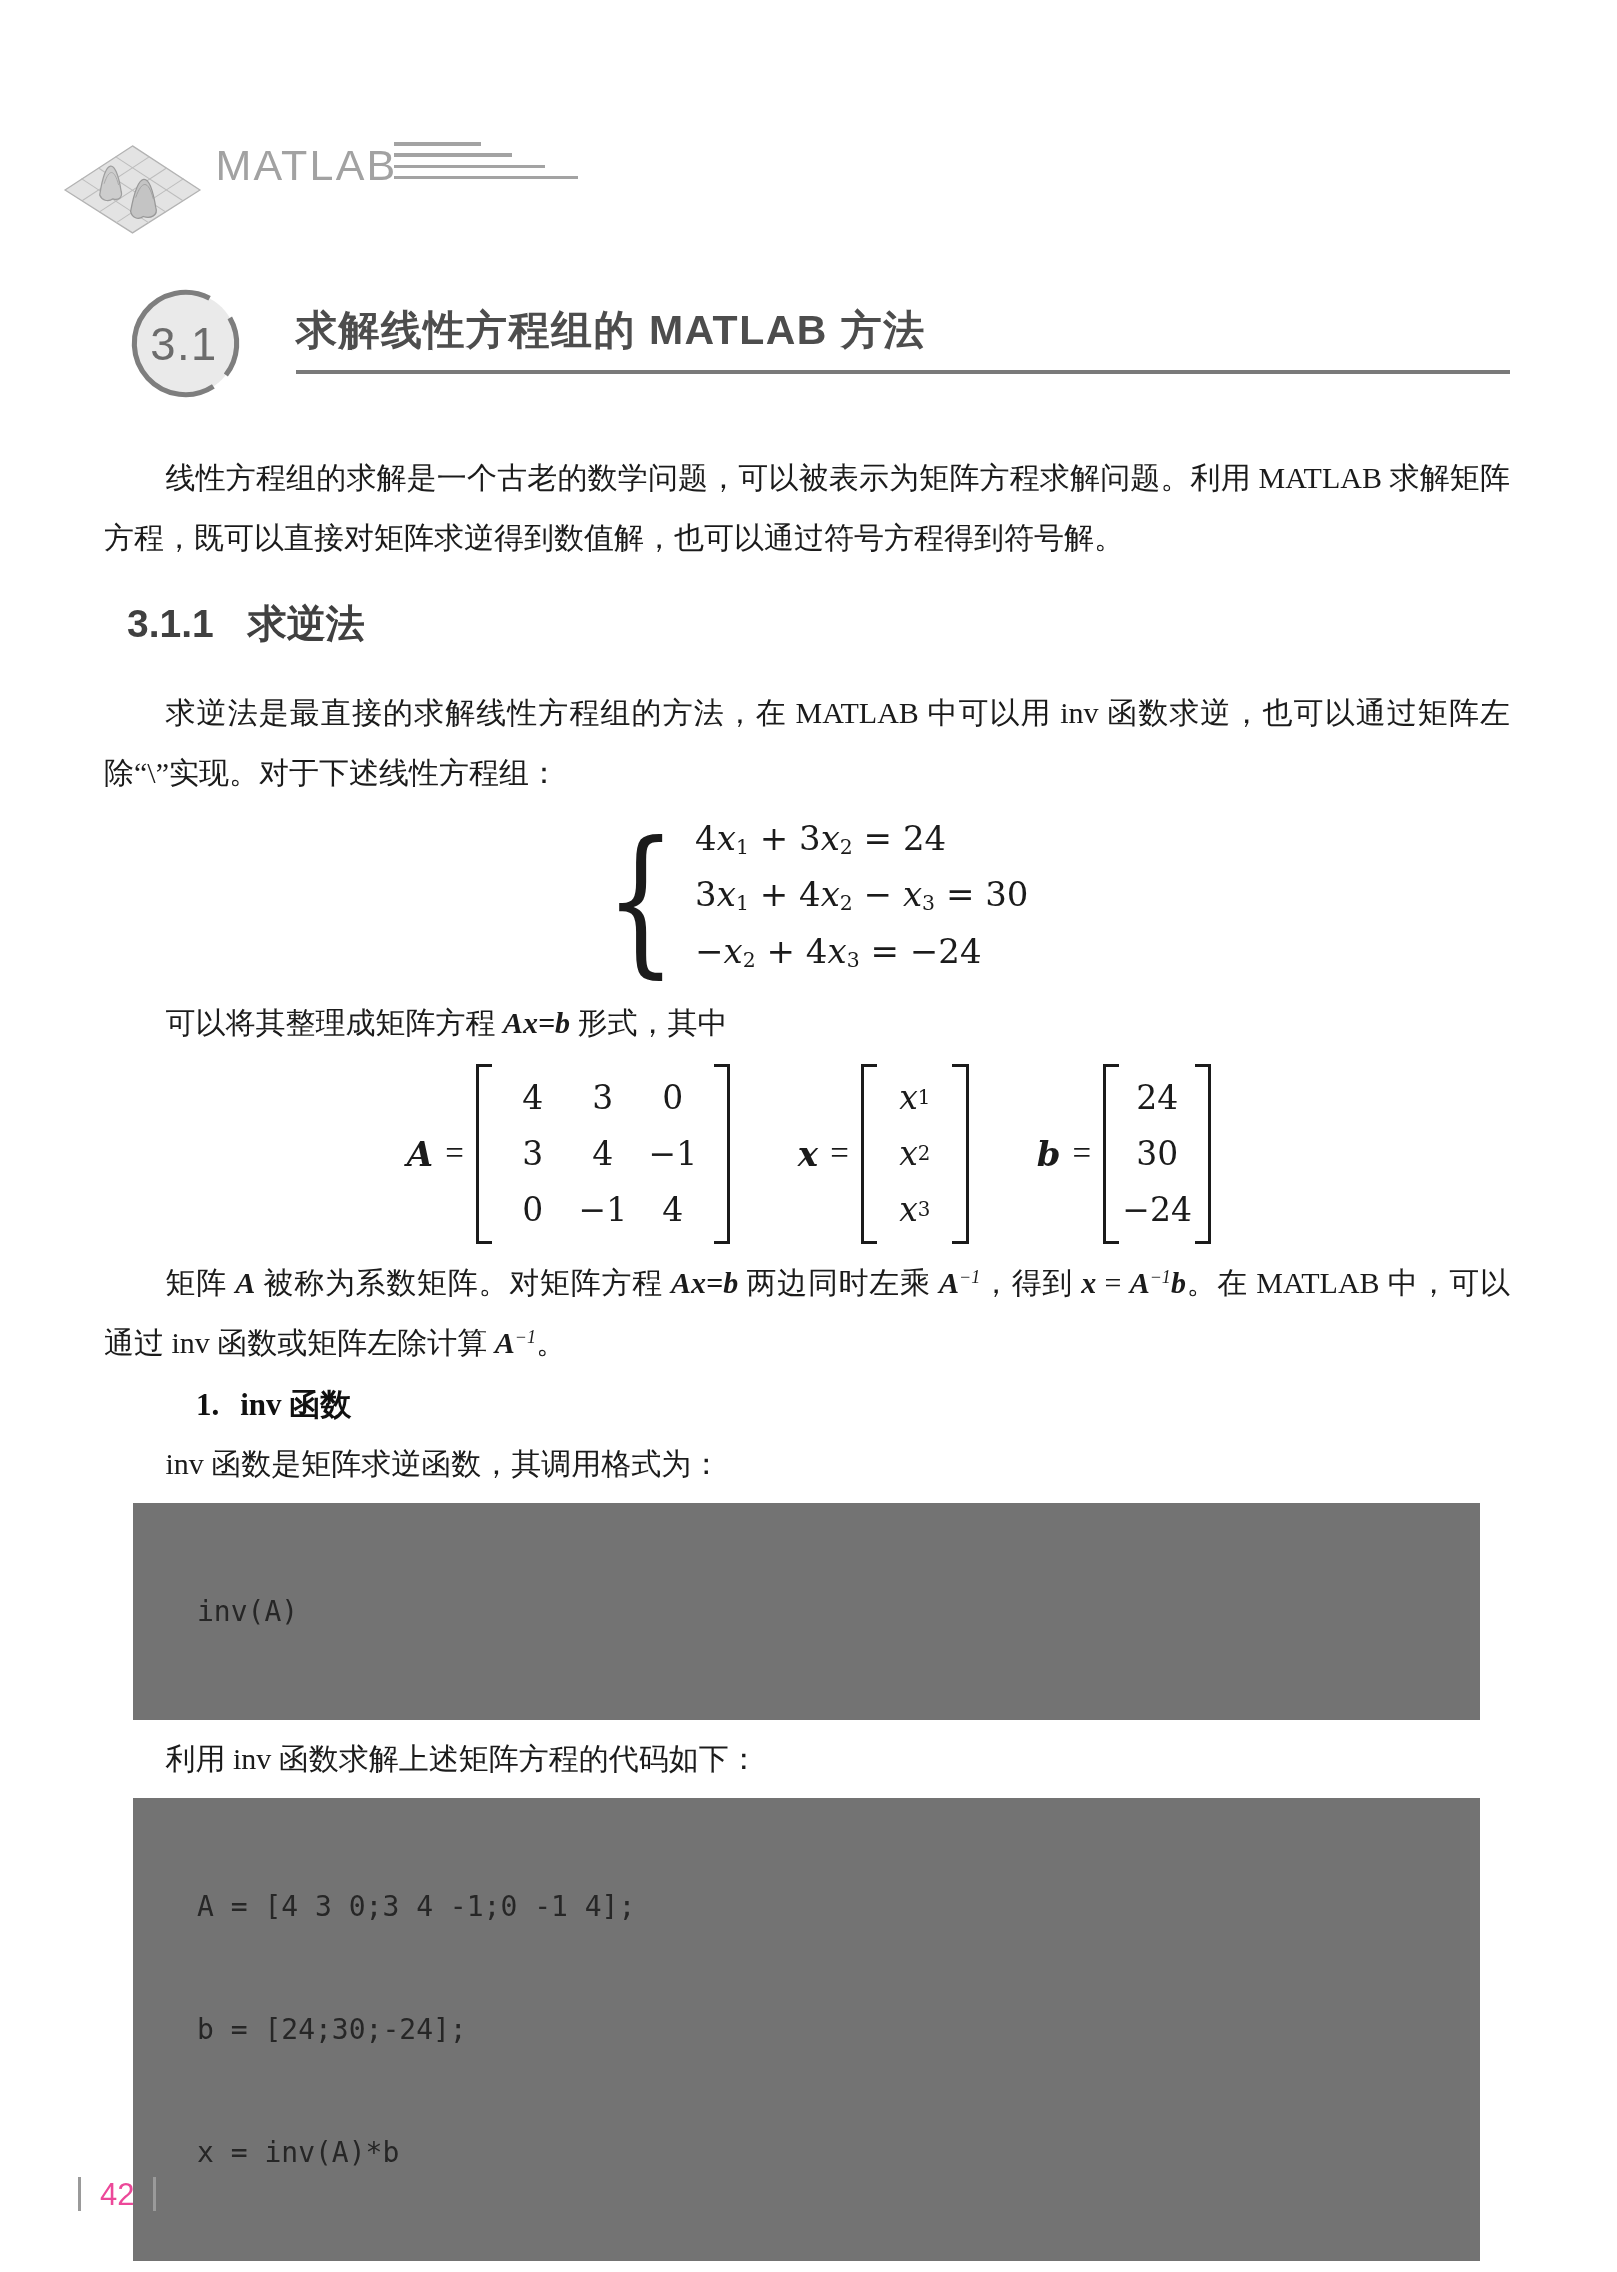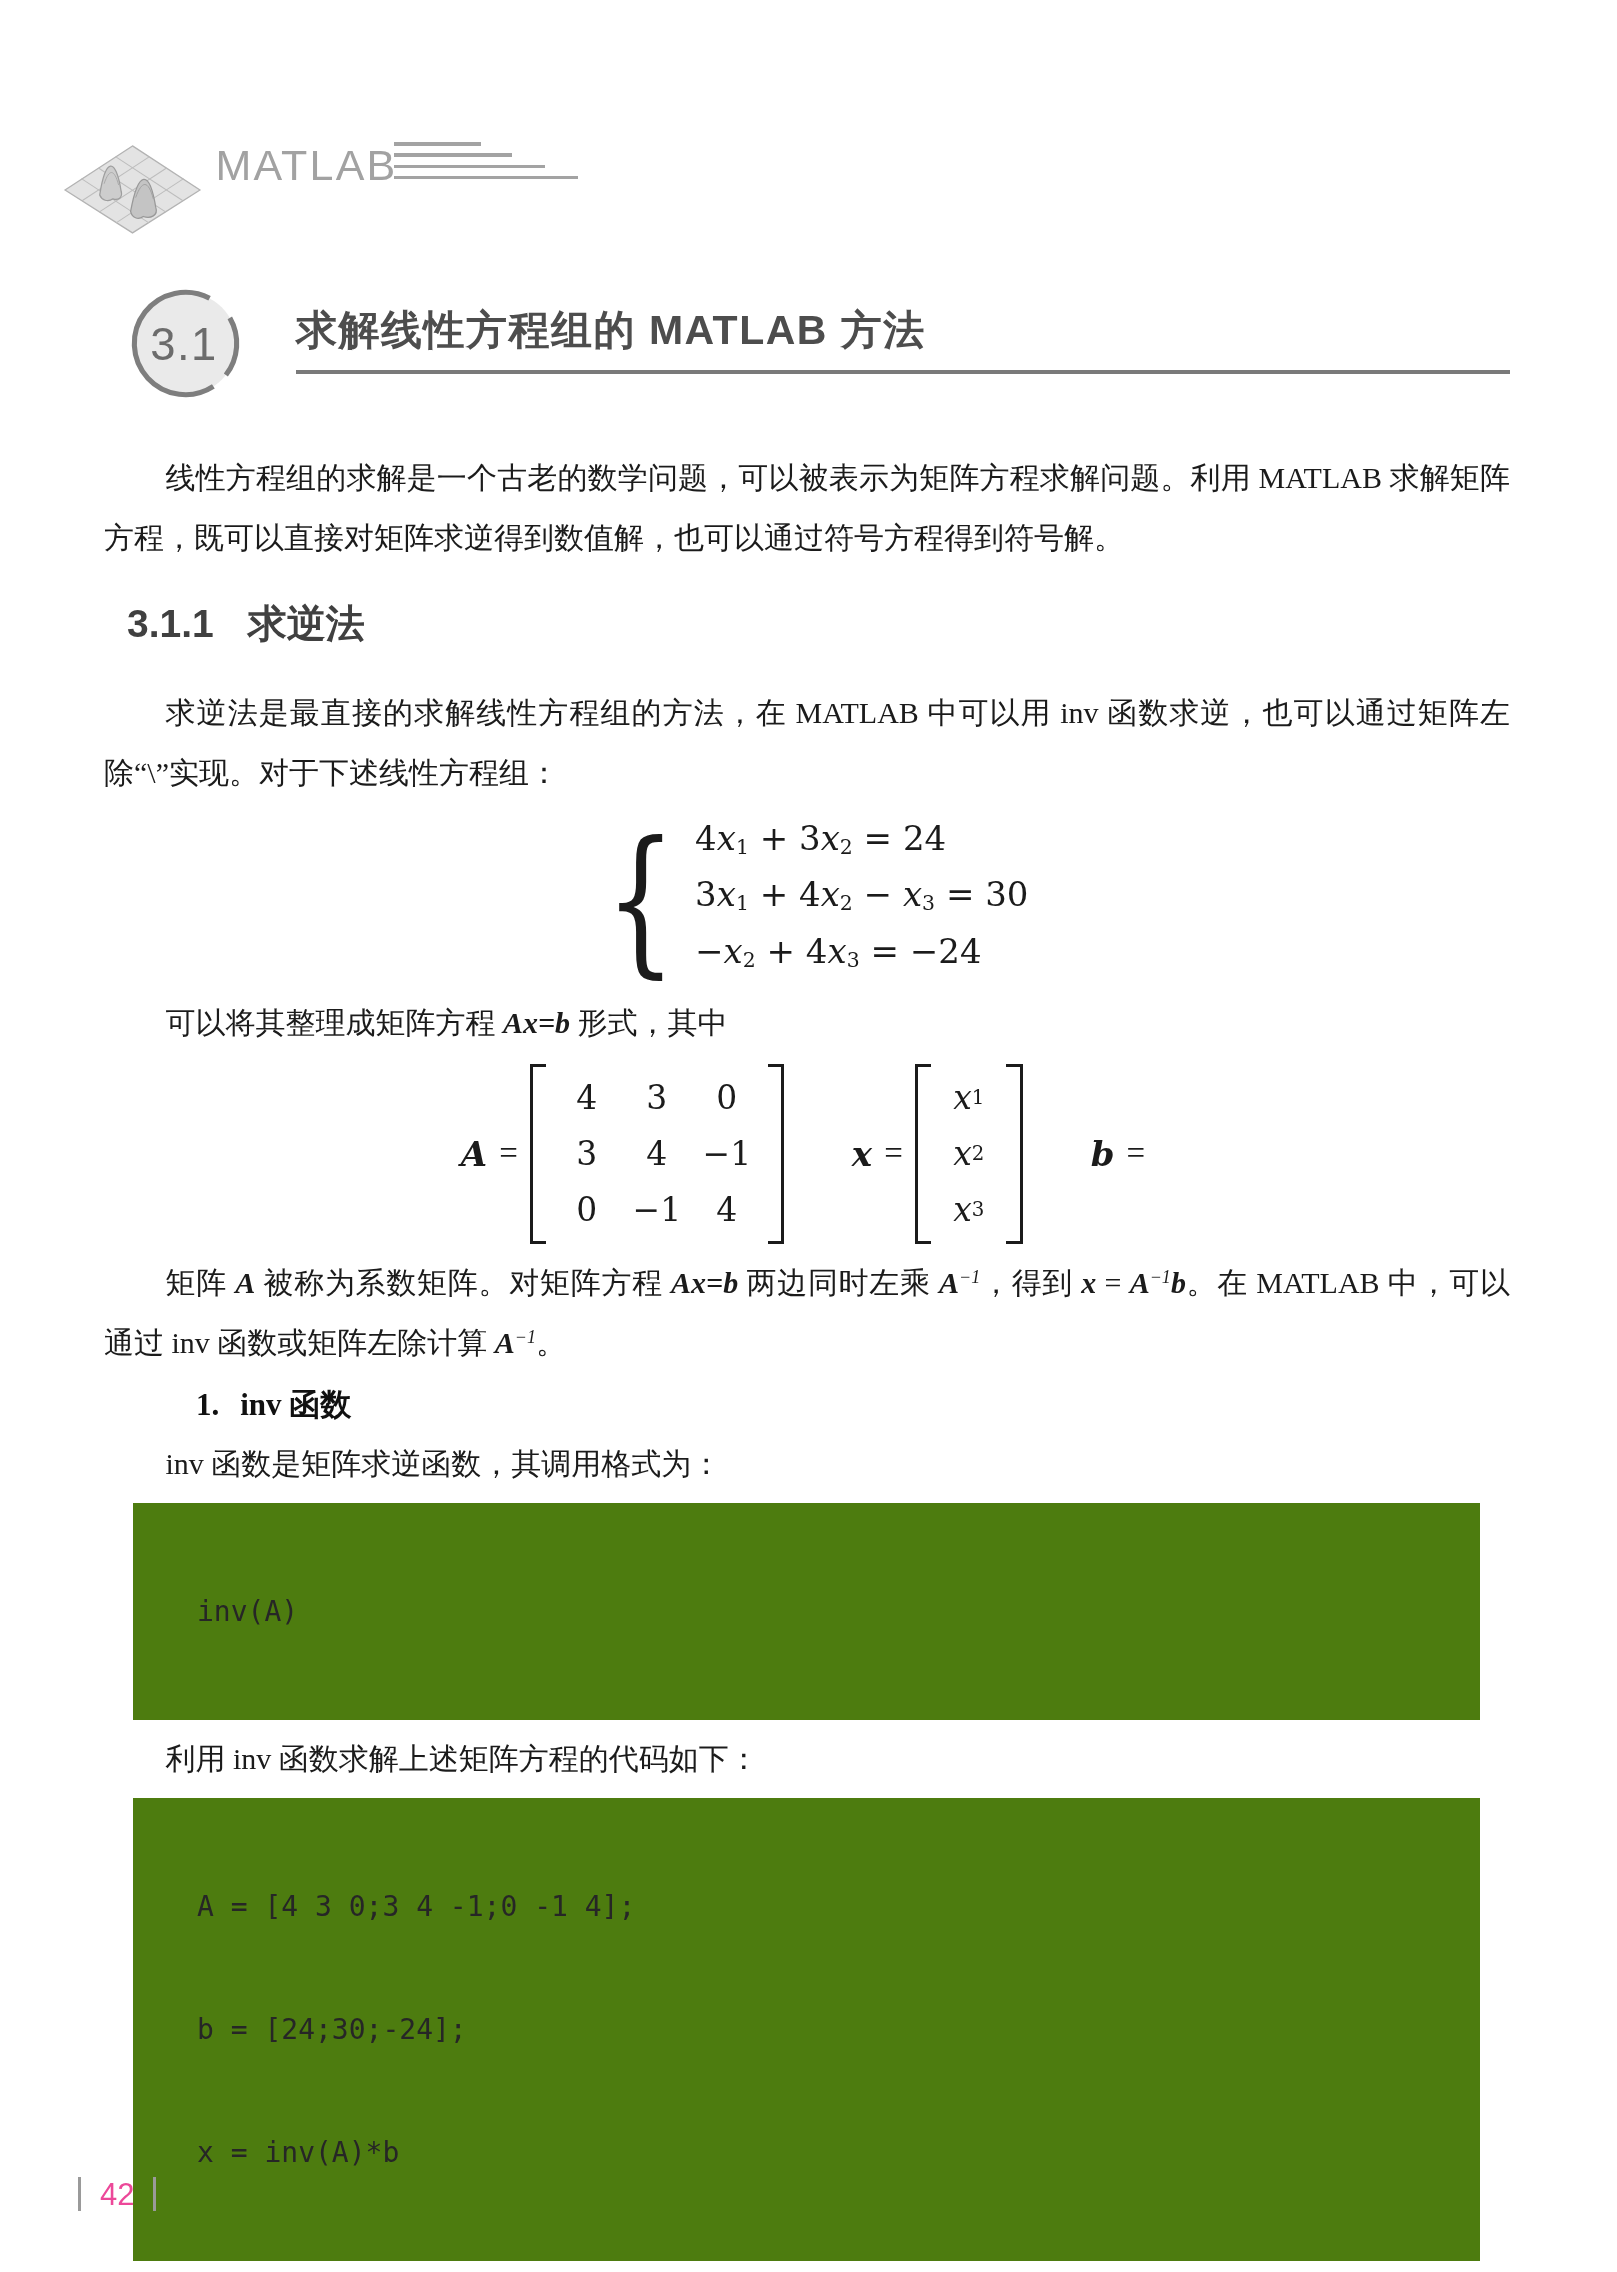--- a/index.html
+++ b/index.html
@@ -84,21 +84,21 @@
   }
   .matrix::before { left:0; border-right:none; }
   .matrix::after  { right:0; border-left:none; }
   .mat-row { display:flex; justify-content:center; }
   .mat-cell { height:56px; display:flex; align-items:center; justify-content:center; font-family:"DejaVu Serif",serif; }
   .m3 .mat-cell { width:70px; }
   .v1 .mat-cell { width:64px; }
 
   
   .codeblock {
-    background:#4d7c0f; margin:9px 138px 0 133px; padding:6px 30px 6px 64px;
+    background:#737373; margin:9px 138px 0 133px; padding:6px 30px 6px 64px;
     font-family:"DejaVu Sans Mono","Liberation Mono",monospace;
     font-size:28px; line-height:41px; color:#262626; white-space:pre;
   }
 
   
   .footer { position:absolute; left:78px; top:2177px; display:flex; align-items:center; gap:19px; }
   .pagebar { width:3px; height:34px; background:#9a9a9a; }
   .pagenum { font-family:"Liberation Sans",sans-serif; font-size:31px; color:#ec4899; line-height:1; }
 </style>
 </head>
@@ -210,20 +210,31 @@
               <span class="run-it">x</span>
               <span class="run-sub">3</span>
             </span>
           </span>
       </span>
     </div>
 
     <div class="mat-group">
       <span class="mat-label">b</span>
       <span class="mat-eq">=</span>
+      <span class="matrix v1">
+        <span class="mat-row">
+            <span class="mat-cell">24</span>
+          </span>
+        <span class="mat-row">
+            <span class="mat-cell">30</span>
+          </span>
+        <span class="mat-row">
+            <span class="mat-cell">−24</span>
+          </span>
+      </span>
     </div>
   </div>
 
   <p class="para p-coeff"><span>矩阵 </span><span class="run-mi">A</span><span> 被称为系数矩阵。对矩阵方程 </span><span class="run-mi">Ax=b</span><span> 两边同时左乘 </span><span class="run-mi">A</span><span class="run-sup">−1</span><span>，得到 </span><span class="run-mi">x</span><span> = </span><span class="run-mi">A</span><span class="run-sup">−1</span><span class="run-mi">b</span><span>。在 MATLAB 中，可以通过 inv 函数或矩阵左除计算 </span><span class="run-mi">A</span><span class="run-sup">−1</span><span>。</span></p>
 
   <div class="item-heading">
     <span class="ih-num">1.</span><span>inv 函数</span>
   </div>
   <p class="para p-desc">inv 函数是矩阵求逆函数，其调用格式为：</p>
 

